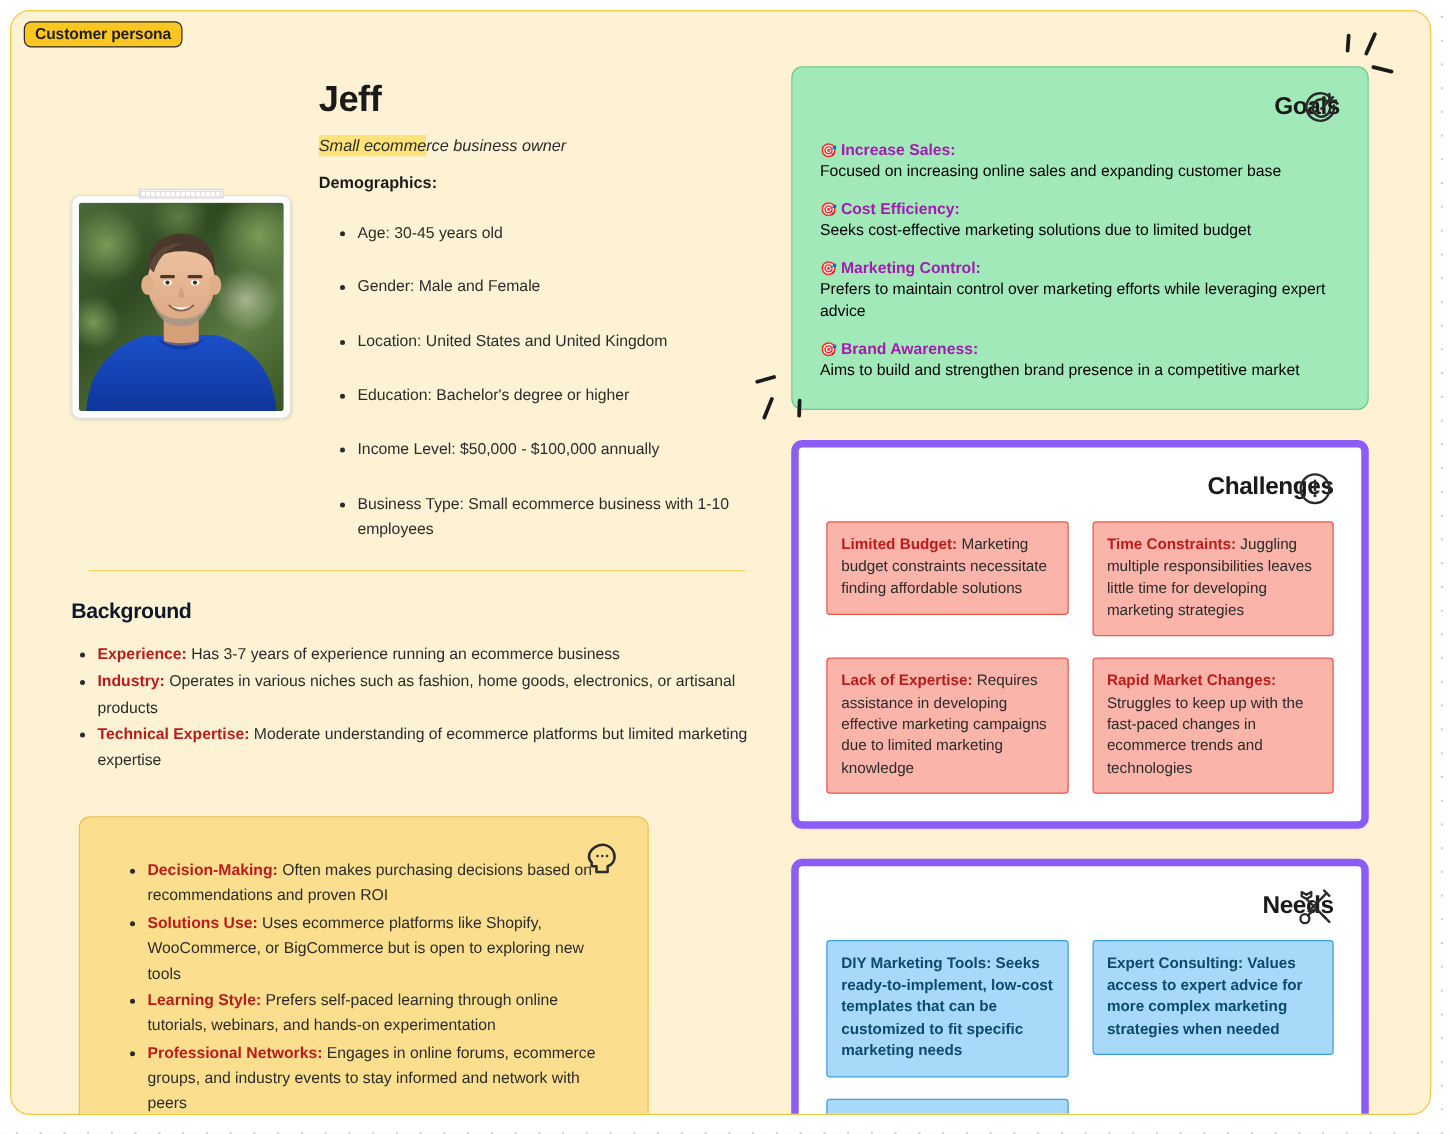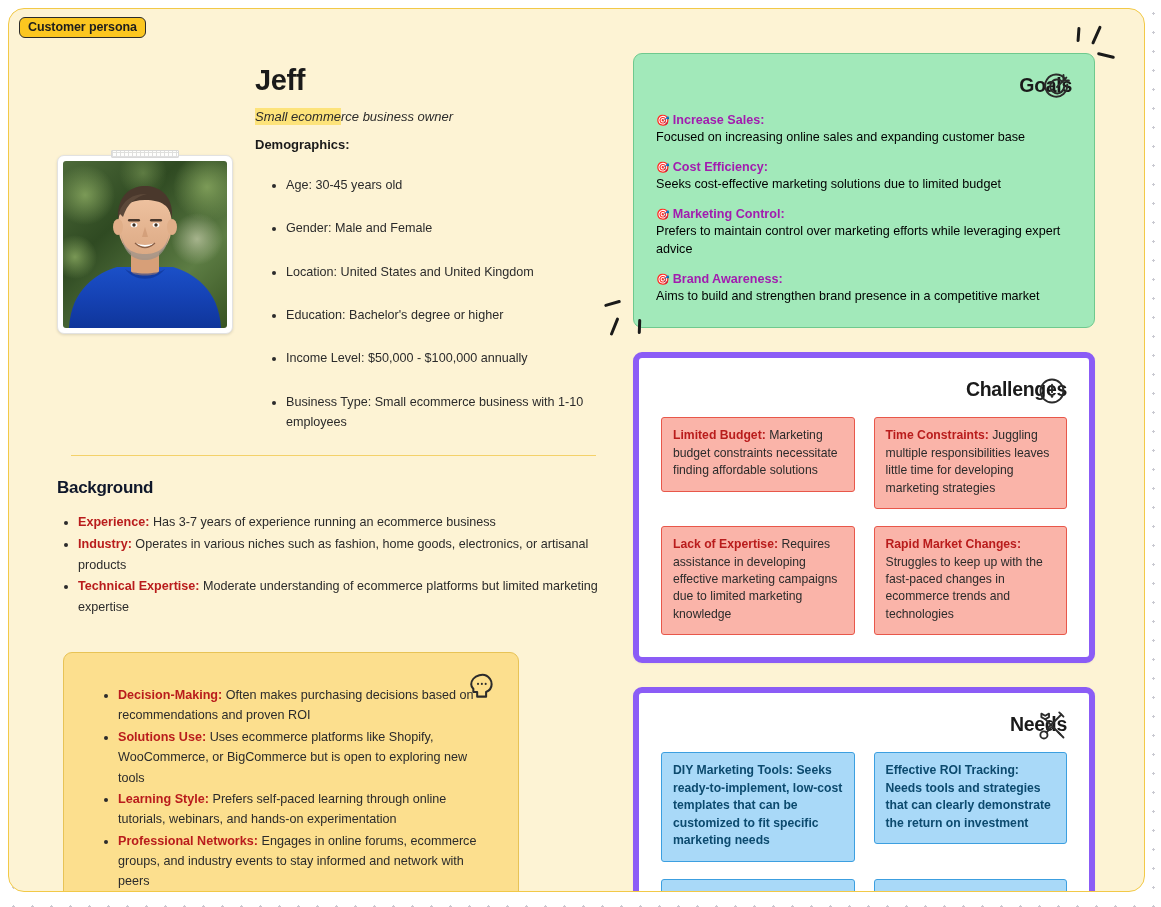--- a/index.html
+++ b/index.html
@@ -503,21 +503,20 @@
             <path d="M12 12 L30 30"></path>
             <path d="M27.5 27.5 L33.5 33.5"></path>
             <path d="M31 6.5 L14 23.5"></path>
             <path d="M28.5 4 L33.5 9"></path>
             <circle cx="10.5" cy="30.5" r="4.2"></circle>
             <path d="M13.3 27.6 L19 22"></path>
           </svg>
         </div>
         <div class="tiles">
           <div class="tile tile-blue">DIY Marketing Tools: Seeks ready-to-implement, low-cost templates that can be customized to fit specific marketing needs</div>
-          <div class="tile tile-blue">Effective ROI Tracking: Needs tools and strategies that can clearly demonstrate the return on investment</div>
           <div class="tile tile-blue">Expert Consulting: Values access to expert advice for more complex marketing strategies when needed</div>
           <div class="tile tile-blue">Scalability: Solutions must be scalable to grow alongside their business</div>
         </div>
       </div>
 
     </div>
   </div>
 
   <div class="spark" style="left:1058px; top:14px; width:56px; height:42px;">
     <i style="left:10px; top:4px; width:2.6px; height:15px; transform:rotate(4deg);"></i>

